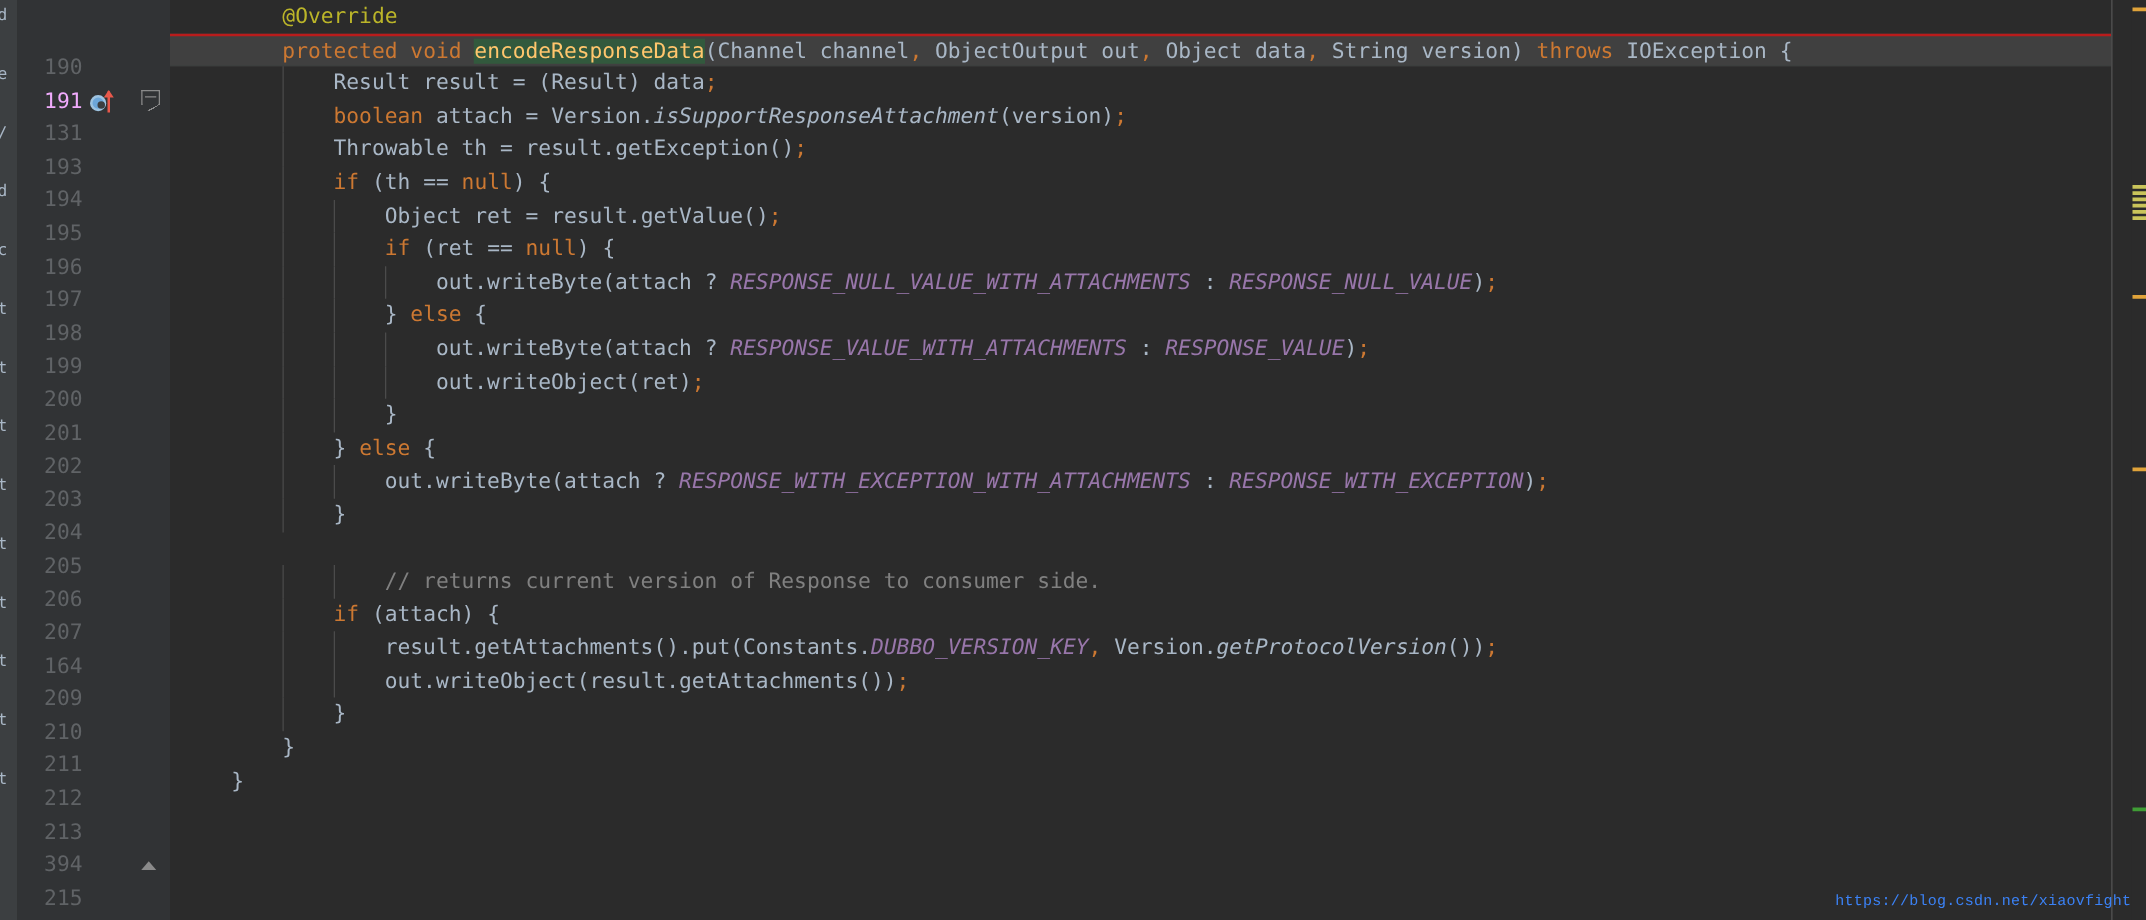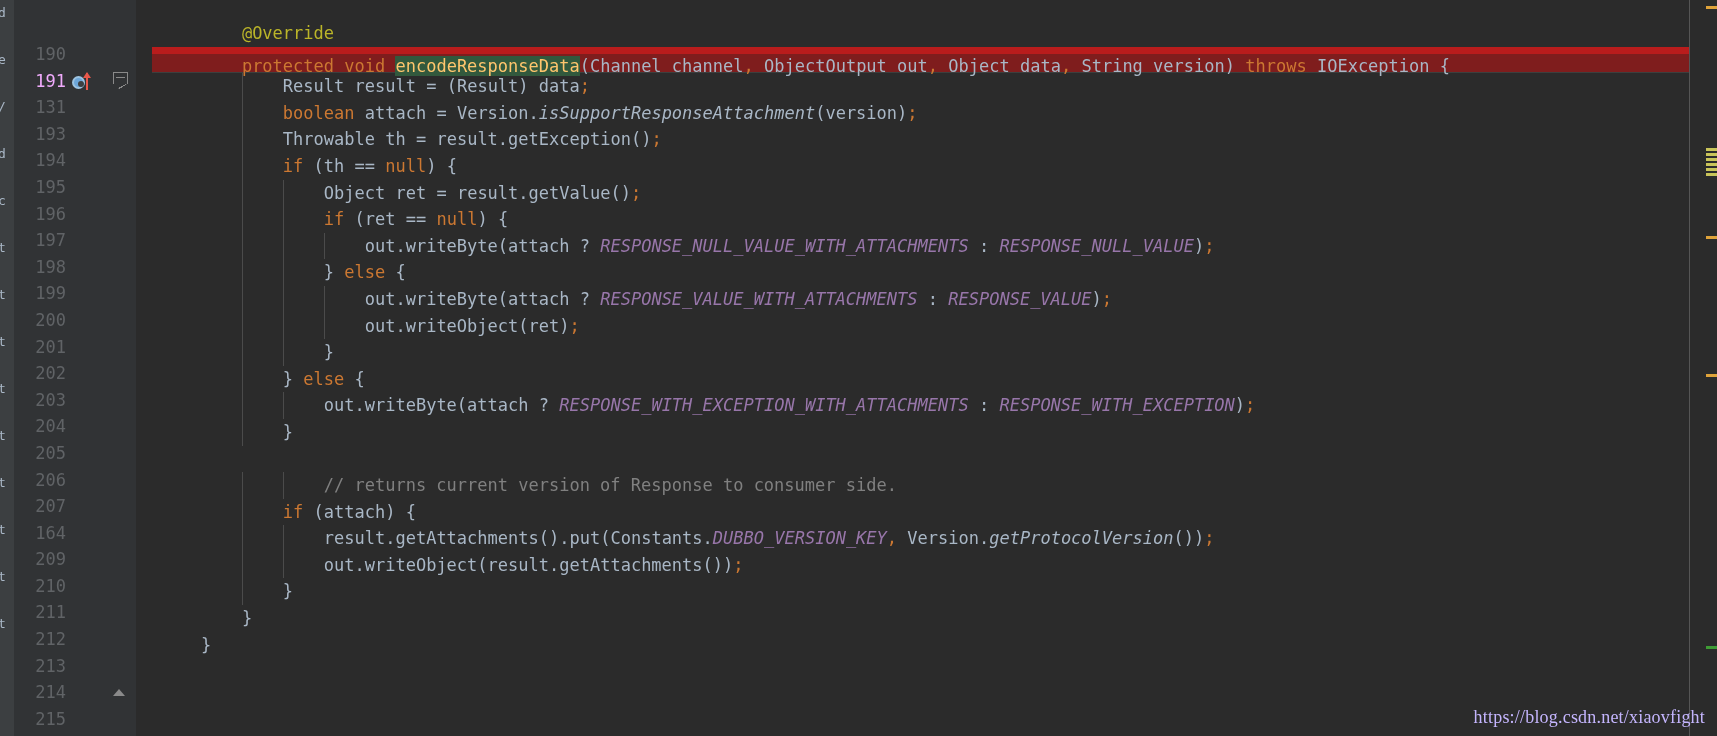--- a/index.html
+++ b/index.html
@@ -170,37 +170,36 @@
   
   #code-area {
     position: relative;
     flex: 1 1 auto;
     height: 736px;
     background: #2b2b2b;
     overflow: hidden;
   }
   #code-lines {
     position: absolute;
-    top: 0; left: 16px;
+    top: 0; left: 0;
     width: 100%;
-    margin-top: 20px;
   }
   .code-row {
     height: 26.6px;
     line-height: 26.6px;
     font-size: 17px;
     font-family: "DejaVu Sans Mono", monospace;
     white-space: pre;
     color: #a9b7c6;
     padding-left: 8px;
     position: relative;
   }
   .code-row.current-line {
-    background: #7f1d1d;
-    border-top: 7px solid #b91c1c;
+    background: #404040;
+    border-top: 2px solid #b91c1c;
     border-bottom: 1px solid #3c3f3e;
     height: 26.6px;
     line-height: 24.6px;
   }
 
   
   .indent-guide {
     position: absolute;
     top: 0;
     width: 1px;
@@ -242,23 +241,23 @@
     right: 0;
     width: 11px;
     height: 3px;
   }
 
   
   #watermark {
     position: absolute;
     right: 12px;
     bottom: 8px;
-    font-family: Liberation Serif, serif;
-    font-size: 18px;
-    color: #c4b5fd;
+    font-family: Liberation Mono, monospace;
+    font-size: 12px;
+    color: #3b82f6;
     letter-spacing: 0.2px;
     z-index: 40;
   }
 </style>
 </head>
 <body>
 
 <div id="editor-window">
 
   <div id="left-strip">
@@ -355,21 +354,21 @@
         <div class="gutter-row">
           <span class="lnum">211</span>
         </div>
         <div class="gutter-row">
           <span class="lnum">212</span>
         </div>
         <div class="gutter-row">
           <span class="lnum">213</span>
         </div>
         <div class="gutter-row">
-          <span class="lnum">214</span>
+          <span class="lnum">394</span>
           <span class="fold-end"></span>
         </div>
         <div class="gutter-row">
           <span class="lnum">215</span>
         </div>
       </div>
   </div>
 
   <div id="code-area">
     <div id="code-lines">

